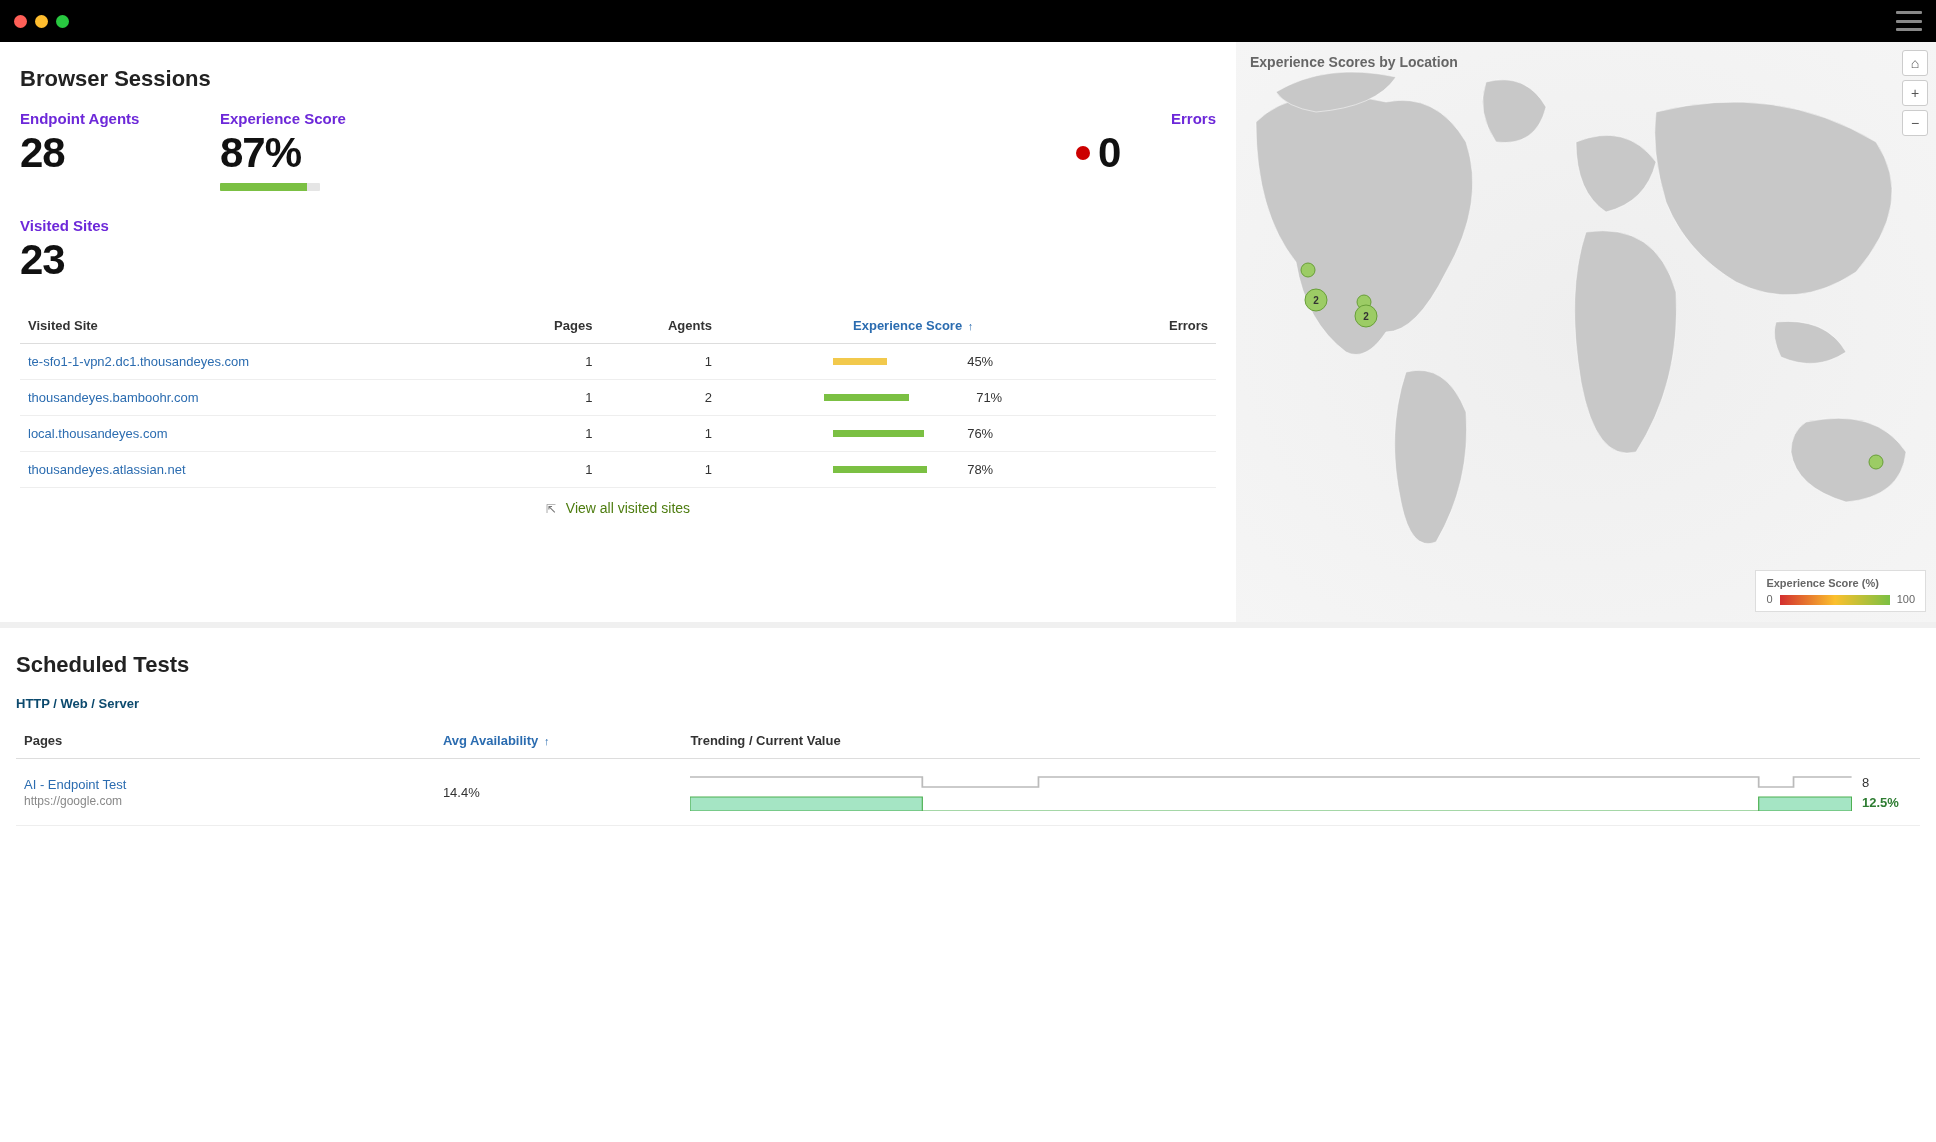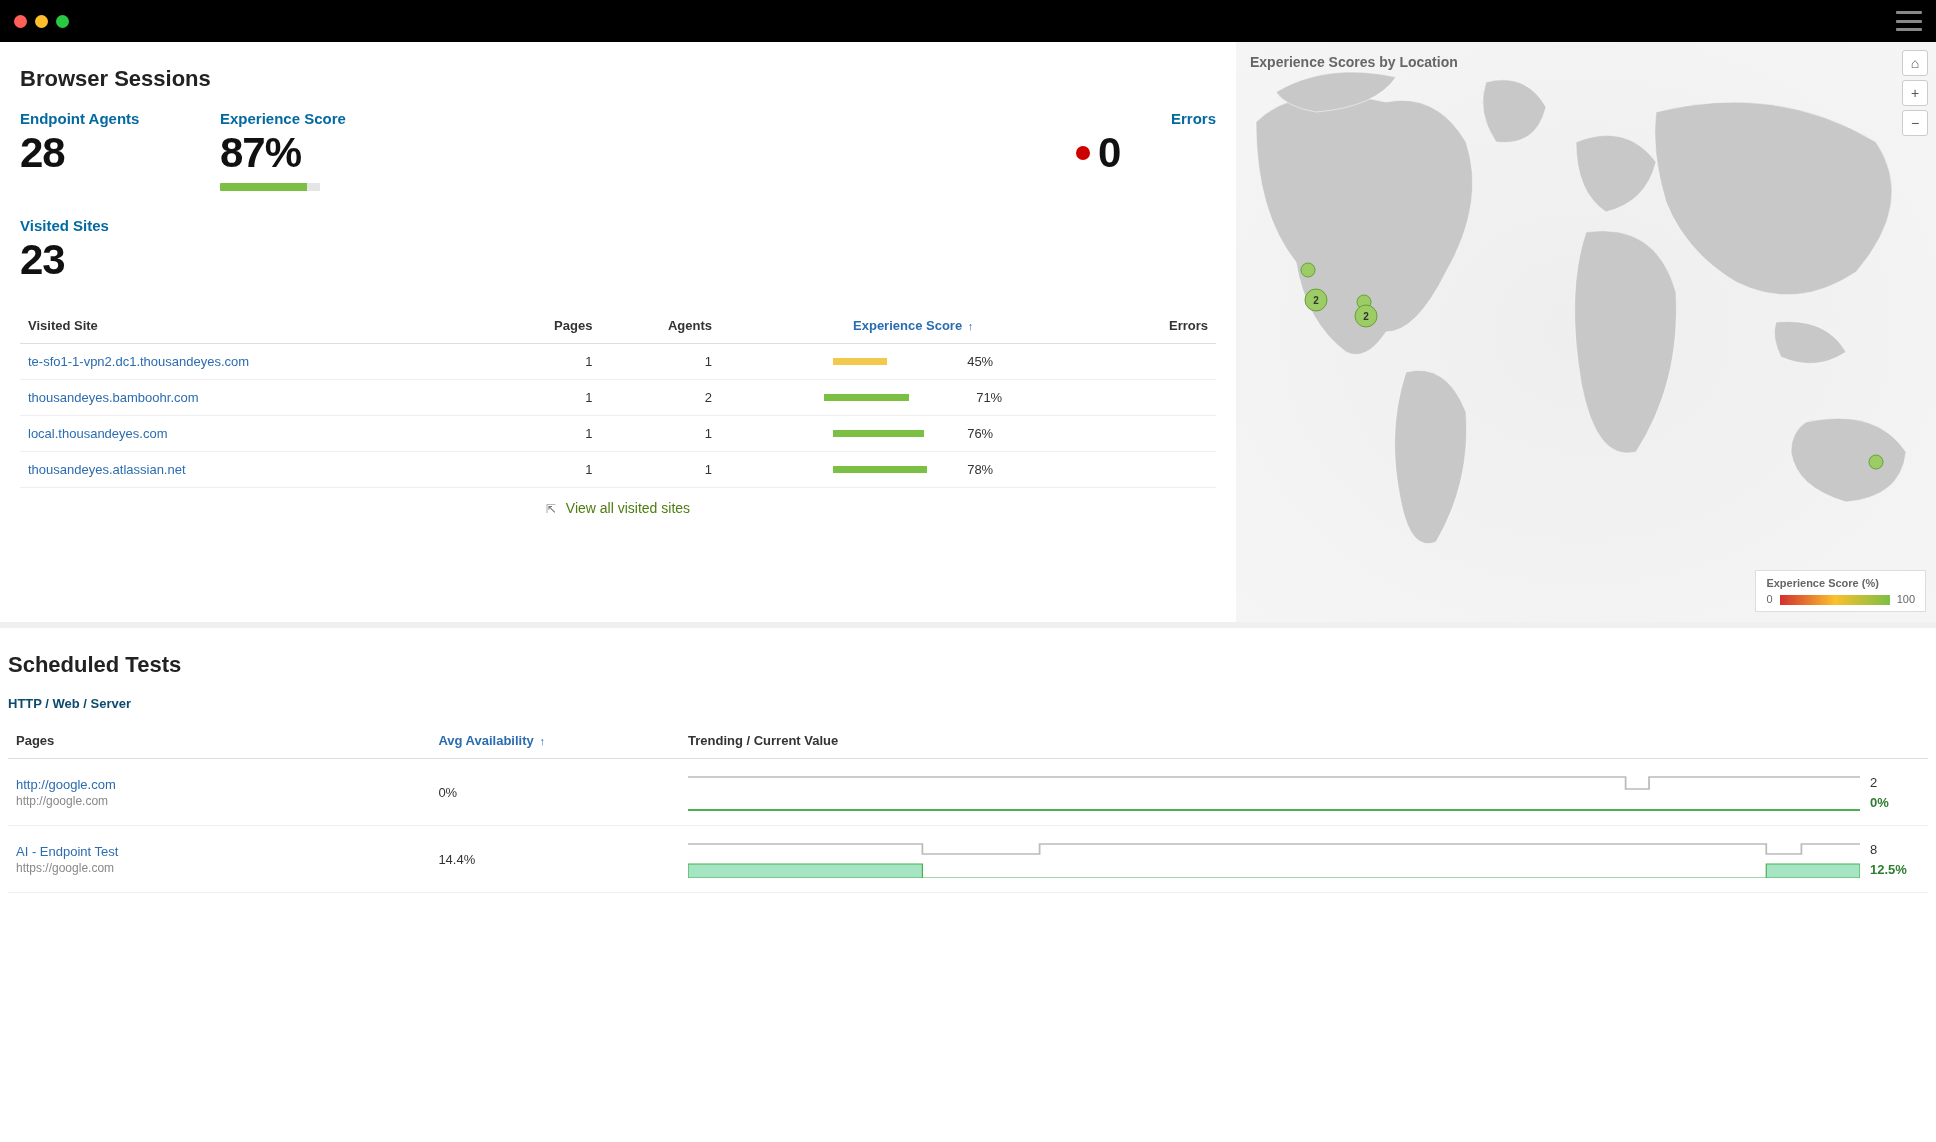--- a/index.html
+++ b/index.html
@@ -17,21 +17,21 @@
   
   
   .dashboard { display: flex; }
   .left-col { flex: 1; padding: 24px 20px 10px 20px; min-width: 0; }
   .right-col { width: 700px; position: relative; background: #f5f5f5; background-image: radial-gradient(#eee 0, #f5f5f5 100%); min-height: 580px; }
   
   h2.section-title { font-size: 22px; font-weight: 700; color: #222; margin-bottom: 18px; }
   
   .stats-row { display: flex; gap: 60px; margin-bottom: 26px; flex-wrap: wrap; }
   .stat-block { min-width: 140px; }
-  .stat-label { font-size: 15px; font-weight: 600; color: #0369a1; margin-bottom: 4px; }
+  .stat-label { font-size: 15px; font-weight: 600; color: #6d28d9; margin-bottom: 4px; }
   .stat-value { font-size: 42px; font-weight: 800; color: #111; line-height: 1.05; letter-spacing: -1px; display: flex; align-items: center; gap: 8px; }
   .stat-bar { margin-top: 8px; width: 100px; height: 8px; background: #e5e5e5; border-radius: 1px; overflow: hidden; }
   .stat-bar-fill { height: 100%; background: #7bc043; }
   .error-dot { width: 14px; height: 14px; border-radius: 50%; background: #c00; display: inline-block; }
   
   
   table.sites { width: 100%; border-collapse: collapse; margin-top: 6px; }
   table.sites th { text-align: left; font-size: 13px; font-weight: 700; color: #333; padding: 10px 8px; border-bottom: 1px solid #ddd; }
   table.sites th.sorted { color: #2b6cb0; }
   table.sites th.right, table.sites td.right { text-align: right; }
@@ -50,21 +50,21 @@
   .map-controls { position: absolute; top: 8px; right: 8px; z-index: 5; display: flex; flex-direction: column; gap: 4px; }
   .map-btn { width: 26px; height: 26px; background: #fff; border: 1px solid #ccc; border-radius: 3px; display: flex; align-items: center; justify-content: center; font-size: 14px; color: #555; cursor: pointer; }
   .map-svg { position: absolute; inset: 0; width: 100%; height: 100%; }
   .map-dot { fill: #9ccc65; stroke: #689f38; stroke-width: 1; }
   .map-dot-label { font-size: 10px; fill: #333; text-anchor: middle; dominant-baseline: central; font-weight: 600; }
   .map-legend { position: absolute; bottom: 10px; right: 10px; background: #fff; border: 1px solid #ddd; padding: 6px 10px; font-size: 11px; color: #666; z-index: 5; }
   .legend-title { font-weight: 600; margin-bottom: 4px; }
   .legend-gradient { width: 110px; height: 10px; background: linear-gradient(to right, #d32f2f, #fbc02d, #7bc043); display: inline-block; vertical-align: middle; margin: 0 4px; }
   
   
-  .scheduled-section { padding: 24px 8px; border-top: 6px solid #f0f0f0; }
+  .scheduled-section { padding: 24px 16px; border-top: 6px solid #f0f0f0; }
   .sub-label { color: #0c4a6e; font-size: 13px; font-weight: 600; margin: 6px 0 12px; }
   table.tests { width: 100%; border-collapse: collapse; }
   table.tests th { text-align: left; font-size: 13px; font-weight: 700; color: #333; padding: 10px 8px; border-bottom: 1px solid #ddd; }
   table.tests th.sorted { color: #2b6cb0; }
   table.tests td { padding: 12px 8px; border-bottom: 1px solid #eee; font-size: 13px; vertical-align: middle; }
   .test-name a { color: #2b6cb0; text-decoration: none; display: block; }
   .test-sub { color: #888; font-size: 12px; margin-top: 2px; }
   .trend-cell { width: 100%; }
   .trend-row { display: flex; align-items: center; gap: 10px; margin: 2px 0; }
   .trend-svg { flex: 1; height: 18px; }
@@ -258,41 +258,20 @@
       <tr>
         <th style="width:22%;">Pages</th>
         <th style="width:13%;" class="sorted">
           <span>Avg Availability</span>
           <span class="sort-arrow">↑</span>
         </th>
         <th>Trending / Current Value</th>
       </tr>
     </thead>
     <tbody id="tests-tbody">
-        <tr>
-          <td class="test-name">
-            <a href="#">http://google.com</a>
-            <div class="test-sub">http://google.com</div>
-          </td>
-          <td>0%</td>
-          <td class="trend-cell">
-            <div class="trend-row">
-              <svg class="trend-svg" viewBox="0 0 1000 18" preserveAspectRatio="none">
-                <path d="M0 4 H800 V16 H820 V4 H1000" fill="none" stroke="#bbb" stroke-width="1.5"></path>
-              </svg>
-              <div class="trend-val">2</div>
-            </div>
-            <div class="trend-row">
-              <svg class="trend-svg" viewBox="0 0 1000 18" preserveAspectRatio="none">
-                <line x1="0" y1="17" x2="1000" y2="17" stroke="#4caf50" stroke-width="2"></line>
-              </svg>
-              <div class="trend-val green">0%</div>
-            </div>
-          </td>
-        </tr>
         <tr>
           <td class="test-name">
             <a href="#">AI - Endpoint Test</a>
             <div class="test-sub">https://google.com</div>
           </td>
           <td>14.4%</td>
           <td class="trend-cell">
             <div class="trend-row">
               <svg class="trend-svg" viewBox="0 0 1000 18" preserveAspectRatio="none">
                 <path d="M0 4 H200 V14 H300 V4 H920 V14 H950 V4 H1000" fill="none" stroke="#bbb" stroke-width="1.5"></path>

